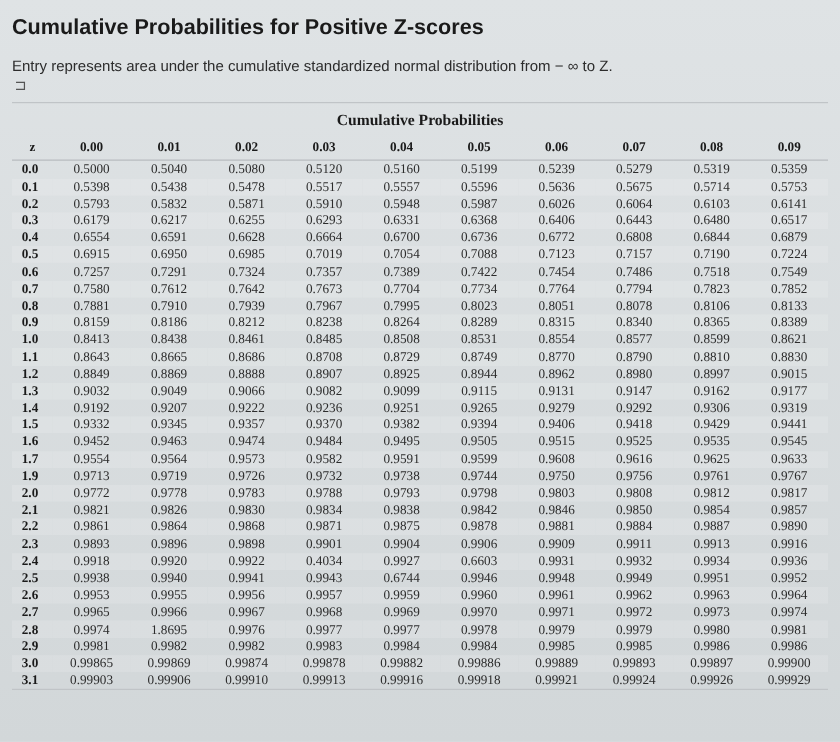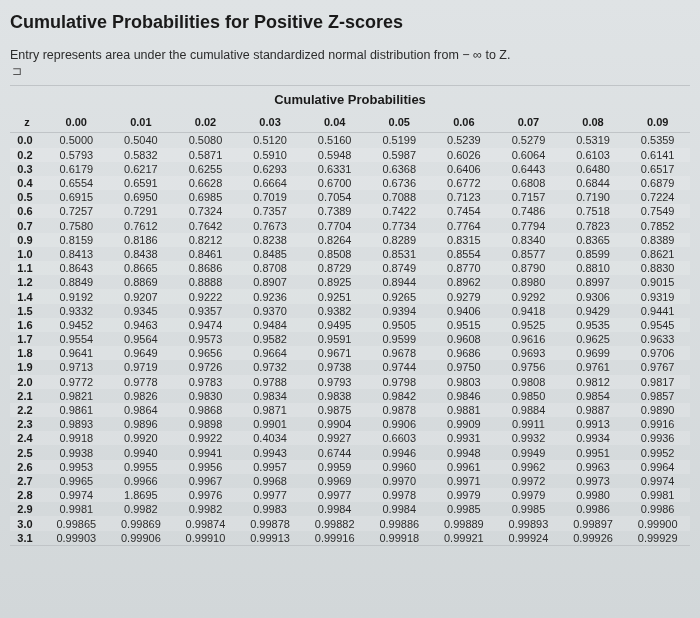--- a/index.html
+++ b/index.html
@@ -9,21 +9,21 @@
     --head:#1a1a1a;
     --row-border:#c0c4c7;
     --hdr-bg:#c3c9cb;
     --cell-font:11px;
   }
   html,body{margin:0;padding:0;background:var(--bg);color:var(--ink);font-family:Arial,Helvetica,sans-serif}
   .page{width:700px;height:618px;box-sizing:border-box;padding:10px 10px 0 10px;background:linear-gradient(#dfe3e5,#d2d7d9);overflow:hidden}
   h1{font-size:18px;font-weight:600;margin:2px 0 14px 0;color:var(--head)}
   .intro{font-size:12.5px;margin:0 0 2px 0;line-height:1.3}
   .ruler{font-size:12px;line-height:1;margin:0 0 8px 2px;color:#555}
-  .tbl-wrap{border-top:1px solid var(--row-border);border-bottom:1px solid var(--row-border);padding:0;margin-top:2px;}
+  .tbl-wrap{border-top:1px solid var(--row-border);border-bottom:1px solid var(--row-border);padding:0;margin-top:2px;font-family:Liberation Serif, serif;}
   .banner{text-align:center;font-weight:bold;font-size:13px;padding:6px 0 8px 0;color:var(--head)}
   table.z{width:100%;border-collapse:collapse;table-layout:fixed}
   table.z th,table.z td{font-size:var(--cell-font);padding:1.1px 0;text-align:center;white-space:nowrap;overflow:hidden}
   table.z th{font-weight:bold;color:var(--head);border-bottom:1px solid var(--row-border);padding-bottom:4px}
   table.z td.zc{font-weight:600;color:var(--head);text-align:center;padding-right:4px}
   col.first{width:34px}
   
   table.z tbody tr:nth-child(even){background:rgba(255,255,255,0.15)}
   
   .fade{position:relative}
@@ -76,20 +76,33 @@
             <td>0.5080</td>
             <td>0.5120</td>
             <td>0.5160</td>
             <td>0.5199</td>
             <td>0.5239</td>
             <td>0.5279</td>
             <td>0.5319</td>
             <td>0.5359</td>
           </tr>
           <tr>
+            <td class="zc">0.1</td>
+            <td>0.5398</td>
+            <td>0.5438</td>
+            <td>0.5478</td>
+            <td>0.5517</td>
+            <td>0.5557</td>
+            <td>0.5596</td>
+            <td>0.5636</td>
+            <td>0.5675</td>
+            <td>0.5714</td>
+            <td>0.5753</td>
+          </tr>
+          <tr>
             <td class="zc">0.2</td>
             <td>0.5793</td>
             <td>0.5832</td>
             <td>0.5871</td>
             <td>0.5910</td>
             <td>0.5948</td>
             <td>0.5987</td>
             <td>0.6026</td>
             <td>0.6064</td>
             <td>0.6103</td>
@@ -154,20 +167,33 @@
             <td>0.7642</td>
             <td>0.7673</td>
             <td>0.7704</td>
             <td>0.7734</td>
             <td>0.7764</td>
             <td>0.7794</td>
             <td>0.7823</td>
             <td>0.7852</td>
           </tr>
           <tr>
+            <td class="zc">0.8</td>
+            <td>0.7881</td>
+            <td>0.7910</td>
+            <td>0.7939</td>
+            <td>0.7967</td>
+            <td>0.7995</td>
+            <td>0.8023</td>
+            <td>0.8051</td>
+            <td>0.8078</td>
+            <td>0.8106</td>
+            <td>0.8133</td>
+          </tr>
+          <tr>
             <td class="zc">0.9</td>
             <td>0.8159</td>
             <td>0.8186</td>
             <td>0.8212</td>
             <td>0.8238</td>
             <td>0.8264</td>
             <td>0.8289</td>
             <td>0.8315</td>
             <td>0.8340</td>
             <td>0.8365</td>
@@ -206,20 +232,33 @@
             <td>0.8888</td>
             <td>0.8907</td>
             <td>0.8925</td>
             <td>0.8944</td>
             <td>0.8962</td>
             <td>0.8980</td>
             <td>0.8997</td>
             <td>0.9015</td>
           </tr>
           <tr>
+            <td class="zc">1.3</td>
+            <td>0.9032</td>
+            <td>0.9049</td>
+            <td>0.9066</td>
+            <td>0.9082</td>
+            <td>0.9099</td>
+            <td>0.9115</td>
+            <td>0.9131</td>
+            <td>0.9147</td>
+            <td>0.9162</td>
+            <td>0.9177</td>
+          </tr>
+          <tr>
             <td class="zc">1.4</td>
             <td>0.9192</td>
             <td>0.9207</td>
             <td>0.9222</td>
             <td>0.9236</td>
             <td>0.9251</td>
             <td>0.9265</td>
             <td>0.9279</td>
             <td>0.9292</td>
             <td>0.9306</td>
@@ -258,33 +297,20 @@
             <td>0.9573</td>
             <td>0.9582</td>
             <td>0.9591</td>
             <td>0.9599</td>
             <td>0.9608</td>
             <td>0.9616</td>
             <td>0.9625</td>
             <td>0.9633</td>
           </tr>
           <tr>
-            <td class="zc">1.8</td>
-            <td>0.9641</td>
-            <td>0.9649</td>
-            <td>0.9656</td>
-            <td>0.9664</td>
-            <td>0.9671</td>
-            <td>0.9678</td>
-            <td>0.9686</td>
-            <td>0.9693</td>
-            <td>0.9699</td>
-            <td>0.9706</td>
-          </tr>
-          <tr>
             <td class="zc">1.9</td>
             <td>0.9713</td>
             <td>0.9719</td>
             <td>0.9726</td>
             <td>0.9732</td>
             <td>0.9738</td>
             <td>0.9744</td>
             <td>0.9750</td>
             <td>0.9756</td>
             <td>0.9761</td>

